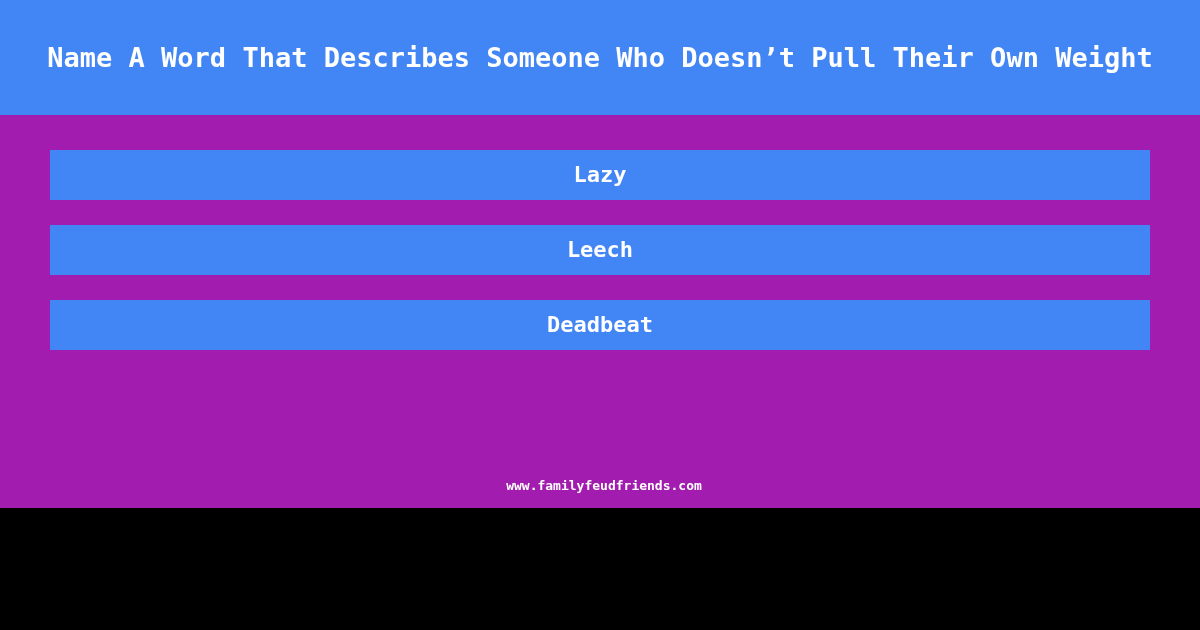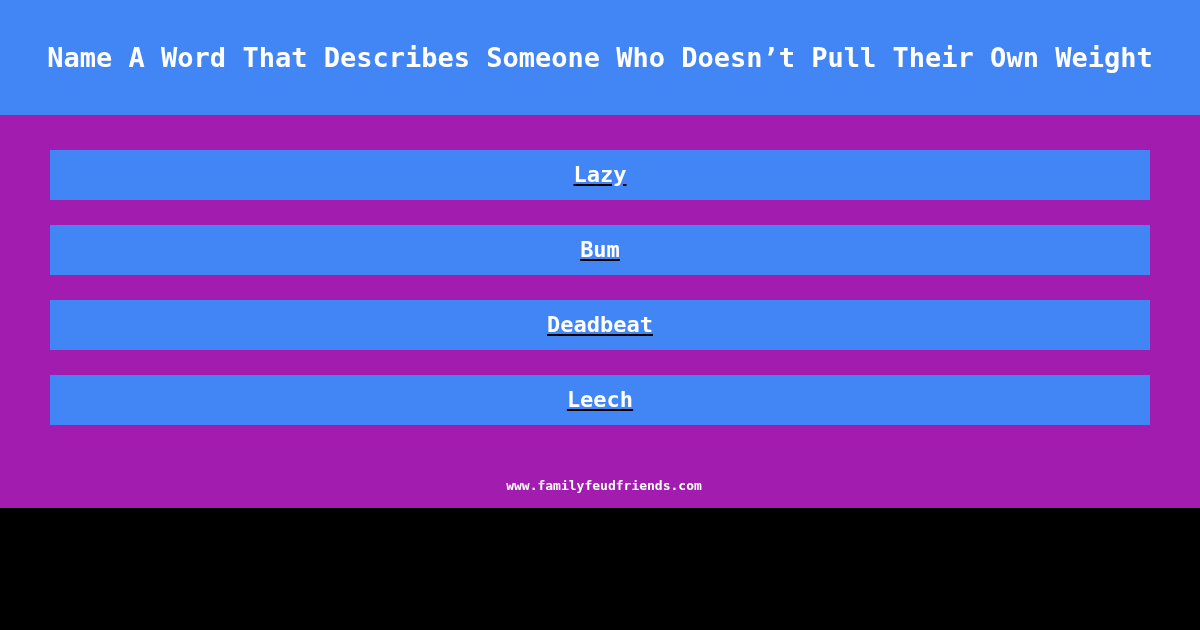--- a/index.html
+++ b/index.html
@@ -62,21 +62,20 @@
 
   .answer-bar {
     width: 1100px;
     height: 50px;
     background: #4285f4;
     margin-bottom: 25px;
     display: flex;
     align-items: center;
     justify-content: center;
     flex: 0 0 50px;
-    text-decoration: underline;
   }
 
   .answer-text {
     color: #ffffff;
     font-family: "DejaVu Sans Mono", "Liberation Mono", monospace;
     font-size: 22px;
     font-weight: bold;
     text-align: center;
     white-space: nowrap;
     line-height: 1;
@@ -110,30 +109,27 @@
   </div>
 
   <div class="answers-area">
 
     <div class="answer-bar">
       <span class="answer-text">Lazy</span>
     </div>
 
 
 
+
     <div class="answer-bar">
-      <span class="answer-text">Bum</span>
+      <span class="answer-text">Leech</span>
     </div>
 
     <div class="answer-bar">
       <span class="answer-text">Deadbeat</span>
-    </div>
-
-    <div class="answer-bar">
-      <span class="answer-text">Leech</span>
     </div>
 
   </div>
 
   <div class="footer">
     <span class="footer-text">www.familyfeudfriends.com</span>
   </div>
 
 </div>
 

